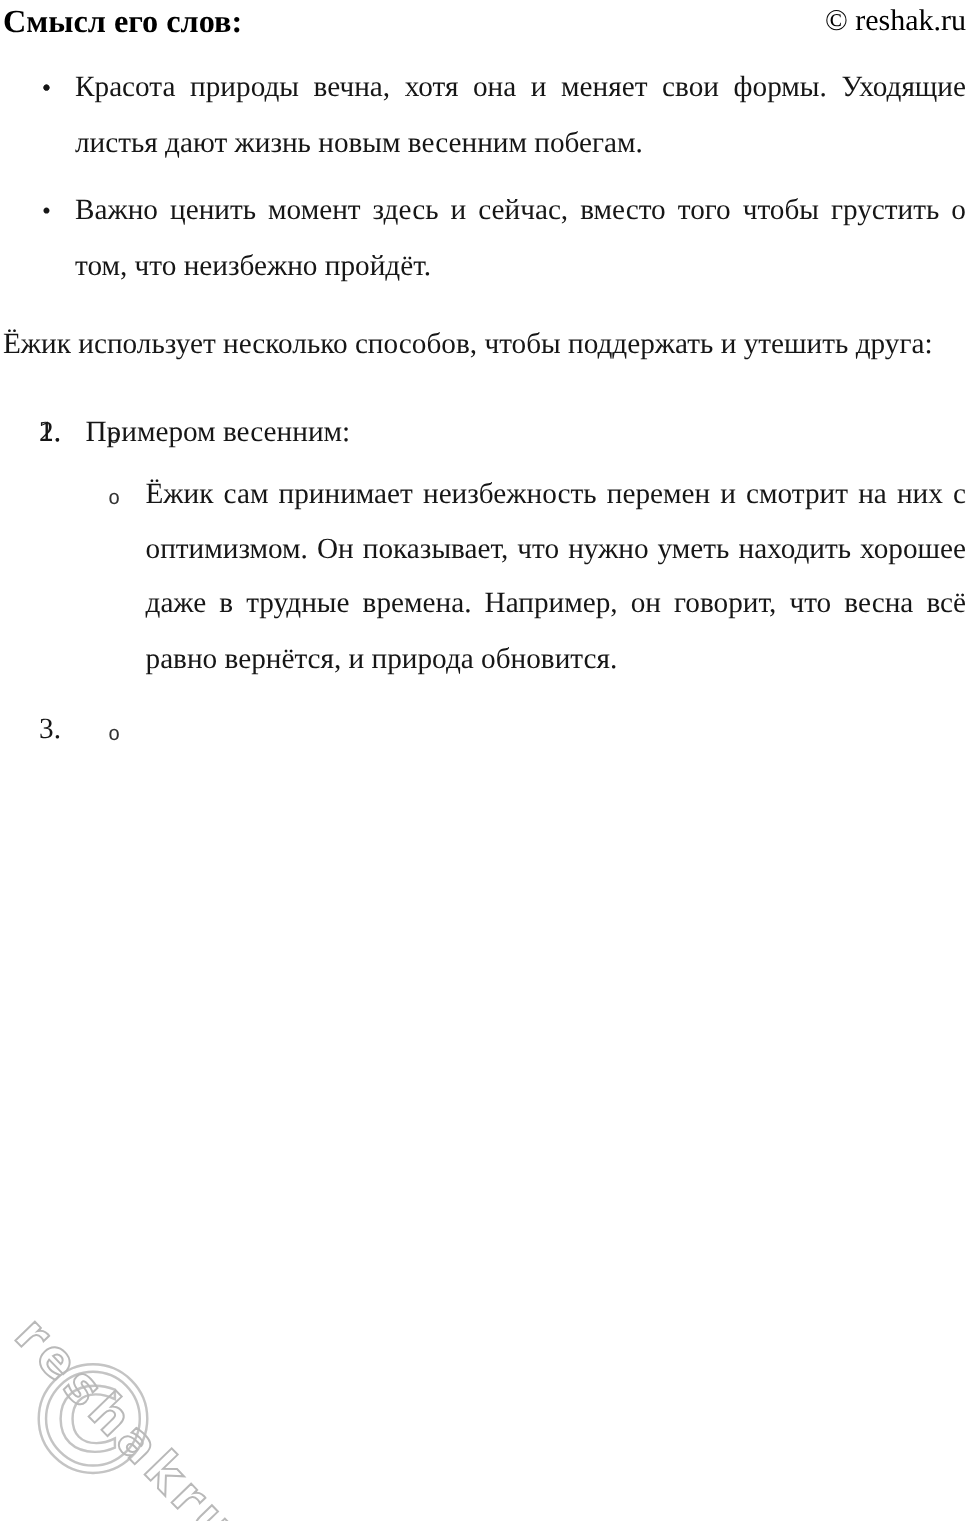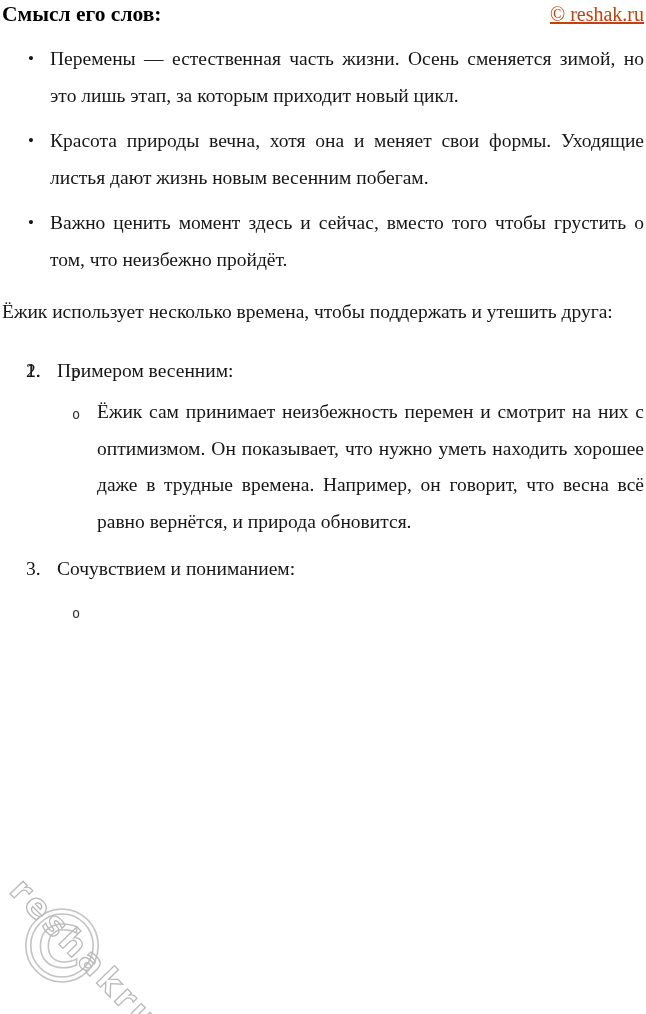--- a/index.html
+++ b/index.html
@@ -28,22 +28,21 @@
     line-height: 27px;
     margin-bottom: 13px;
   }
   .doc-title {
     font-weight: bold;
     font-size: 21.5px;
     color: #000;
   }
   .copyright-note {
     font-size: 20px;
-    color: #c2410c;
-    text-decoration: underline;
+    color: #000000;
   }
   
   .bullet-item {
     position: relative;
     padding-left: 48px;
     text-align: justify;
     margin-bottom: 9px;
   }
   .bullet-item .marker {
     position: absolute;
@@ -126,33 +125,32 @@
 <div class="content">
 
   <div class="header">
     <span class="doc-title">Смысл его слов:</span>
     <span class="copyright-note">© reshak.ru</span>
   </div>
 
   <div>
     <div class="bullet-item">
       <span class="marker">•</span>
-      <span>Перемены — естественная часть жизни. Осень сменяется зимой, но это лишь этап, за которым приходит новый цикл.</span>
     </div>
     <div class="bullet-item">
       <span class="marker">•</span>
       <span>Красота природы вечна, хотя она и меняет свои формы. Уходящие листья дают жизнь новым весенним побегам.</span>
     </div>
     <div class="bullet-item">
       <span class="marker">•</span>
       <span>Важно ценить момент здесь и сейчас, вместо того чтобы грустить о том, что неизбежно пройдёт.</span>
     </div>
   </div>
 
-  <p class="intro">Ёжик использует несколько времена, чтобы поддержать и утешить друга:</p>
+  <p class="intro">Ёжик использует несколько способов, чтобы поддержать и утешить друга:</p>
 
   <div>
 
     <div class="num-title">
       <span class="num">1.</span>
     </div>
     <div class="sub-item">
       <span class="sub-marker">o</span>
     </div>
 
@@ -160,21 +158,20 @@
       <span class="num">2.</span>
       <span>Примером весенним:</span>
     </div>
     <div class="sub-item">
       <span class="sub-marker">o</span>
       <span>Ёжик сам принимает неизбежность перемен и смотрит на них с оптимизмом. Он показывает, что нужно уметь находить хорошее даже в трудные времена. Например, он говорит, что весна всё равно вернётся, и природа обновится.</span>
     </div>
 
     <div class="num-title">
       <span class="num">3.</span>
-      <span>Сочувствием и пониманием:</span>
     </div>
     <div class="sub-item">
       <span class="sub-marker">o</span>
     </div>
 
   </div>
 
 </div>
 
 </body></html>

